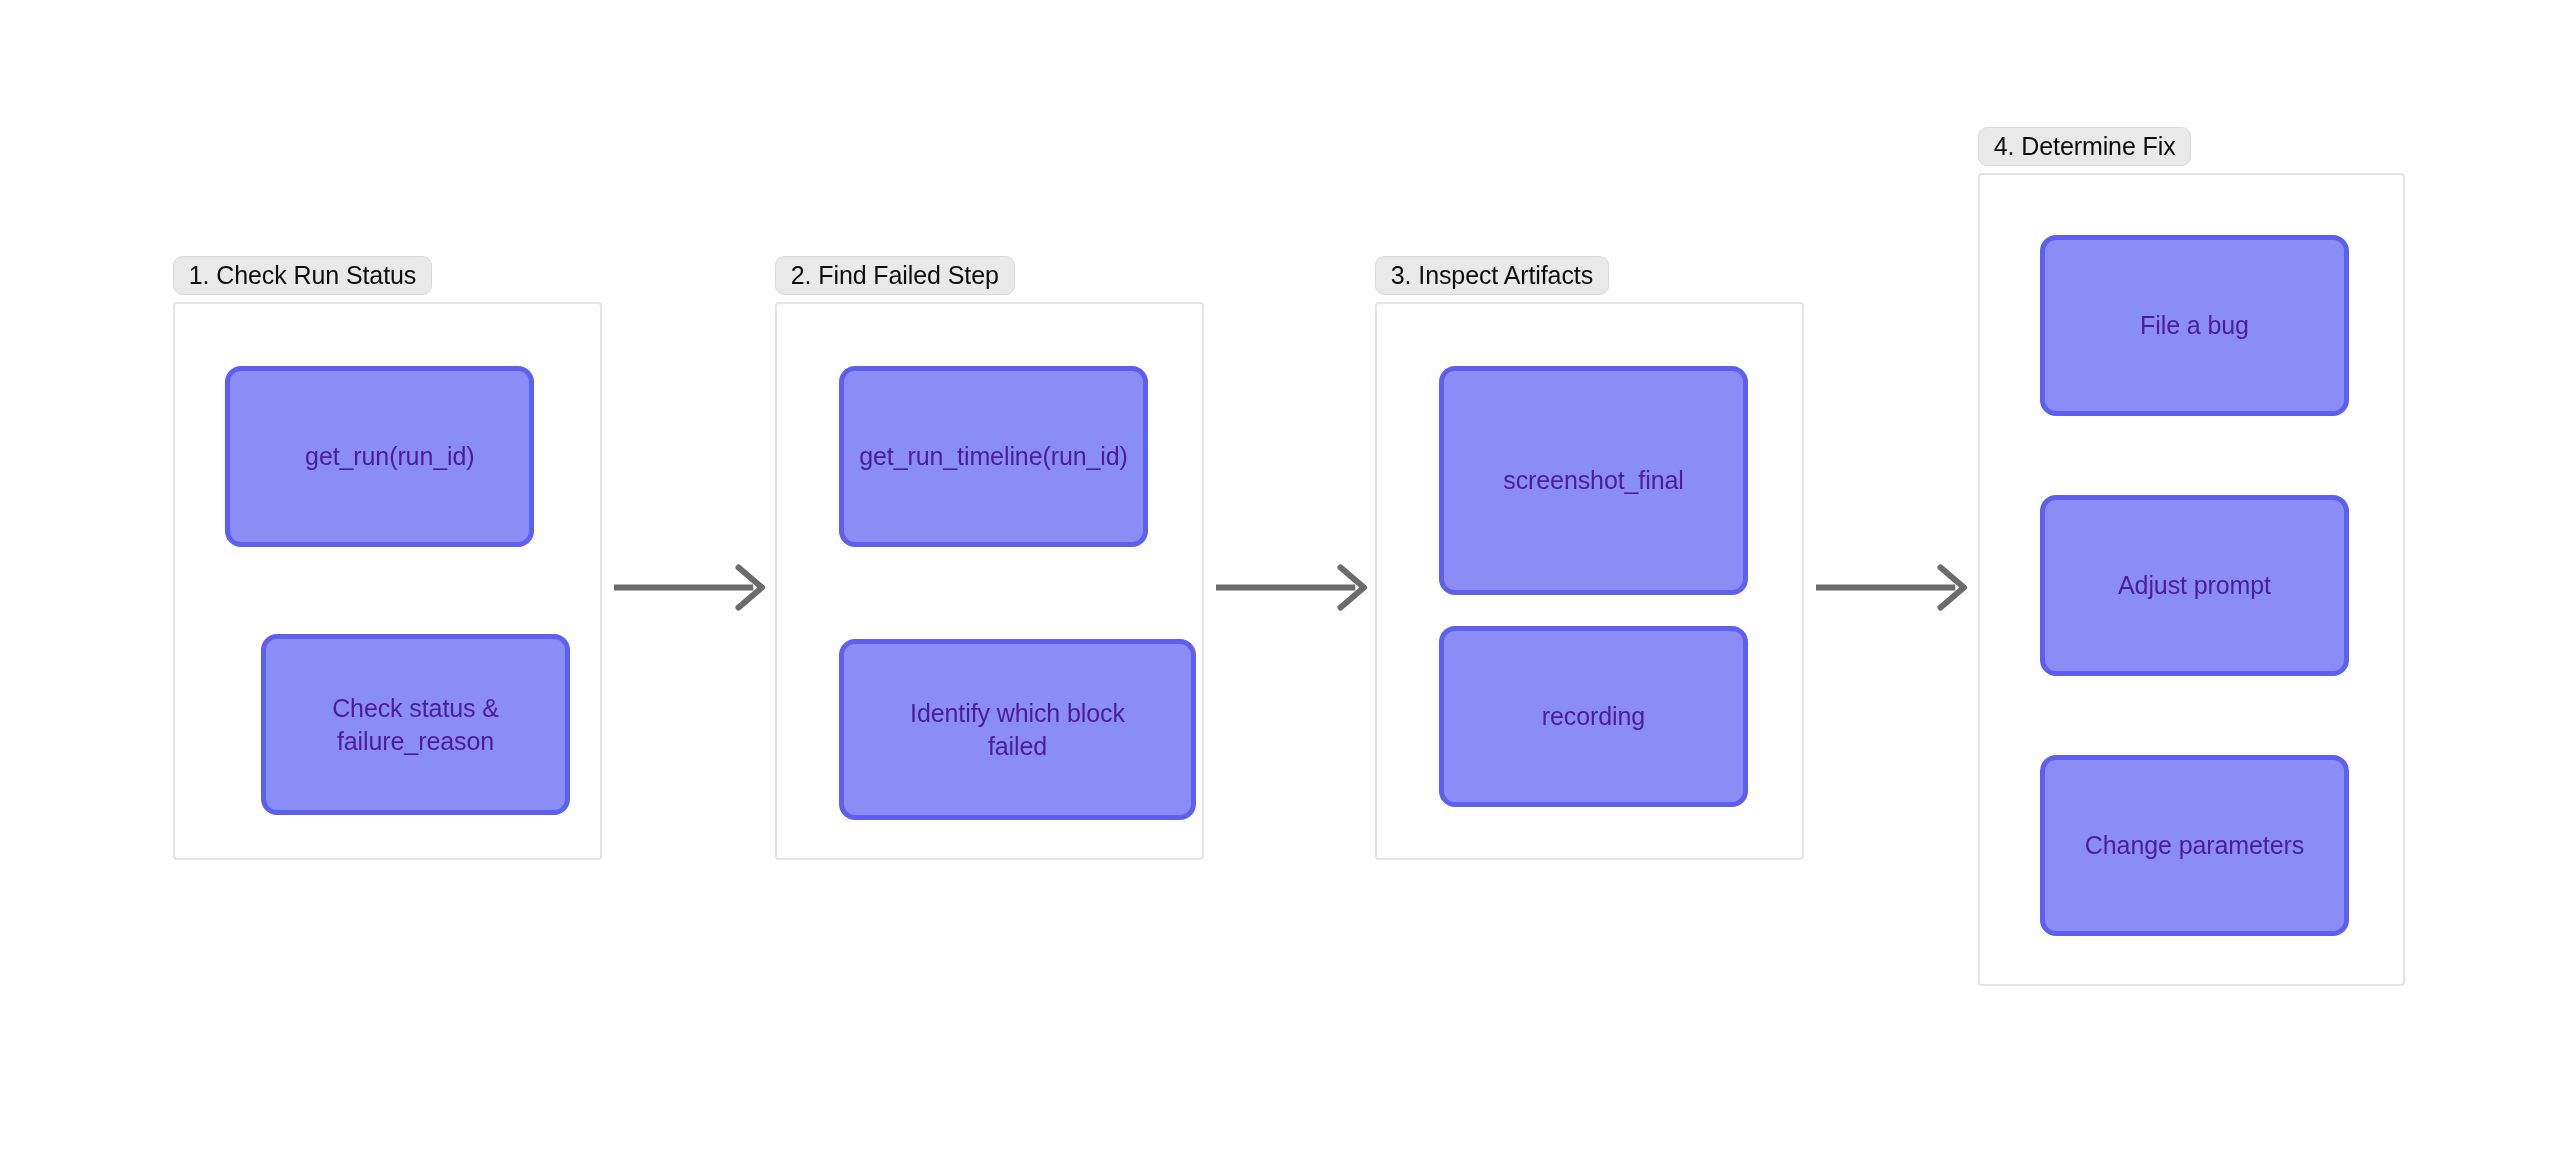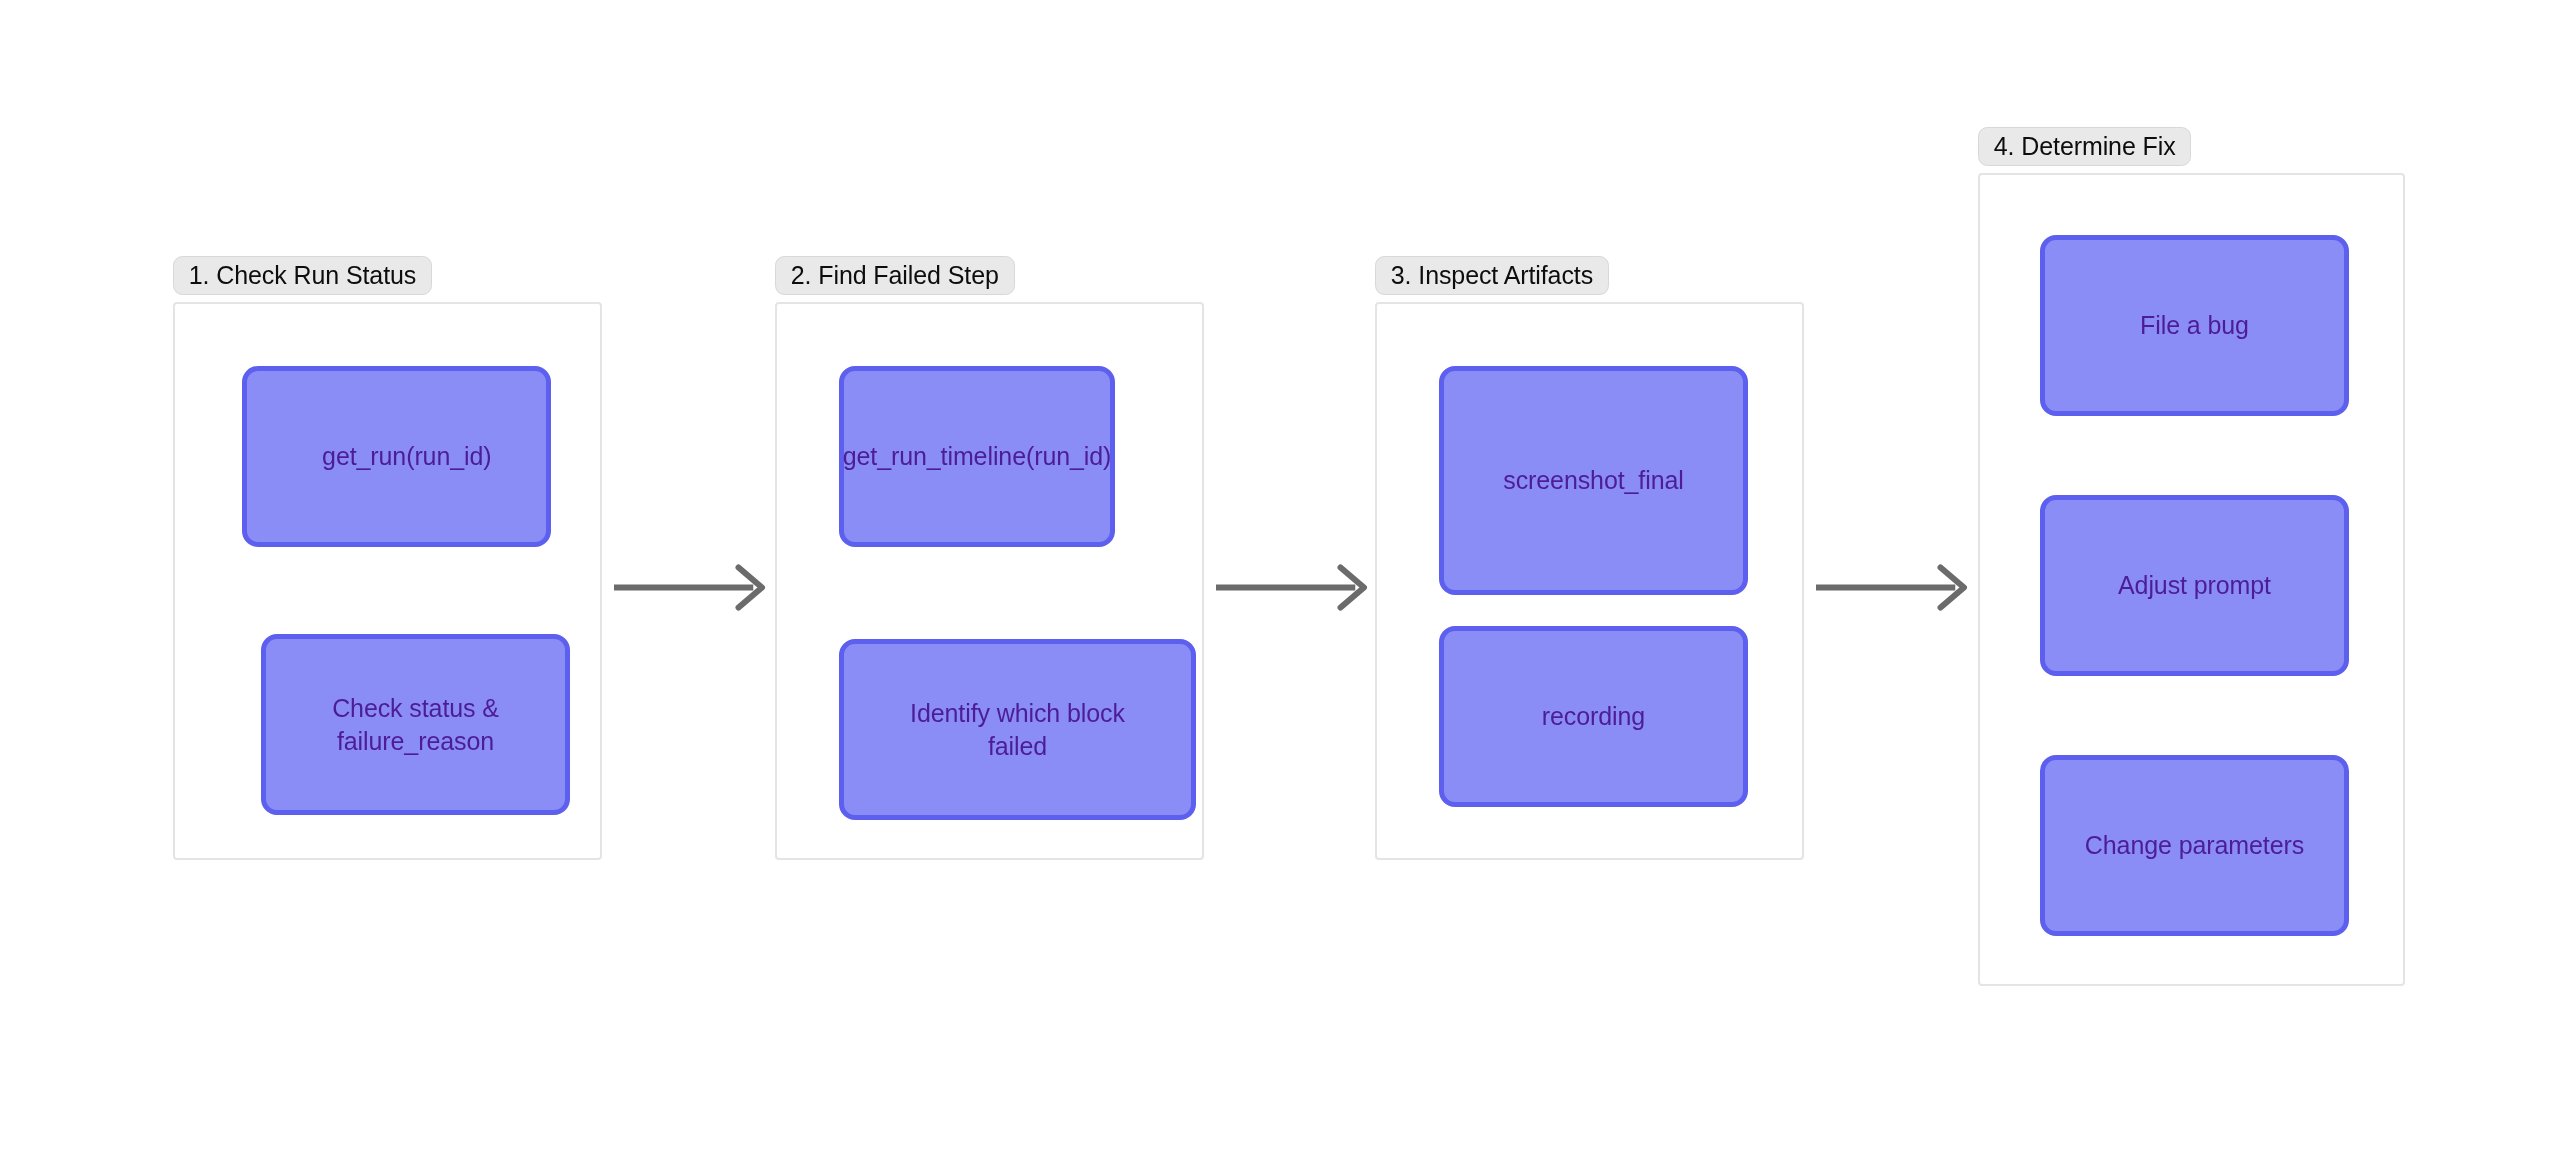--- a/index.html
+++ b/index.html
@@ -79,38 +79,38 @@
 </style>
 </head>
 <body>
 
 <div id="canvas">
 
   <div class="group-pill" style="left:173px; top:256px;">1. Check Run Status</div>
 
   <div class="group" style="left:173px; top:302px; width:429px; height:558px;">
 
-    <div class="node" style="left:67px; top:62px; width:309px; height:181px;padding-left:38px;">get_run(run_id)</div>
+    <div class="node" style="left:50px; top:62px; width:309px; height:181px;padding-left:38px;">get_run(run_id)</div>
 
     <div class="node" style="left:62px; top:330px; width:309px; height:181px;margin-left:24px;">Check status &amp;
 failure_reason</div>
   </div>
 
   <div class="arrow" style="left:614px; top:562px;">
     <svg width="154" height="51" viewBox="0 0 230 76">
       <line x1="0" y1="38" x2="208" y2="38" stroke="#6b6b6b" stroke-width="9" stroke-linecap="butt"></line>
       <polyline points="186,8 221,38 186,68" fill="none" stroke="#6b6b6b" stroke-width="9" stroke-linecap="round" stroke-linejoin="round"></polyline>
     </svg>
   </div>
 
   <div class="group-pill" style="left:775px; top:256px;">2. Find Failed Step</div>
 
   <div class="group" style="left:775px; top:302px; width:429px; height:558px;">
 
-    <div class="node" style="left:62px; top:62px; width:276px; height:181px;">get_run_timeline(run_id)</div>
+    <div class="node" style="left:62px; top:62px; width:309px; height:181px;">get_run_timeline(run_id)</div>
 
     <div class="node" style="left:62px; top:335px; width:357px; height:181px;">Identify which block
 failed</div>
   </div>
 
   <div class="arrow" style="left:1216px; top:562px;">
     <svg width="154" height="51" viewBox="0 0 230 76">
       <line x1="0" y1="38" x2="208" y2="38" stroke="#6b6b6b" stroke-width="9" stroke-linecap="butt"></line>
       <polyline points="186,8 221,38 186,68" fill="none" stroke="#6b6b6b" stroke-width="9" stroke-linecap="round" stroke-linejoin="round"></polyline>
     </svg>

